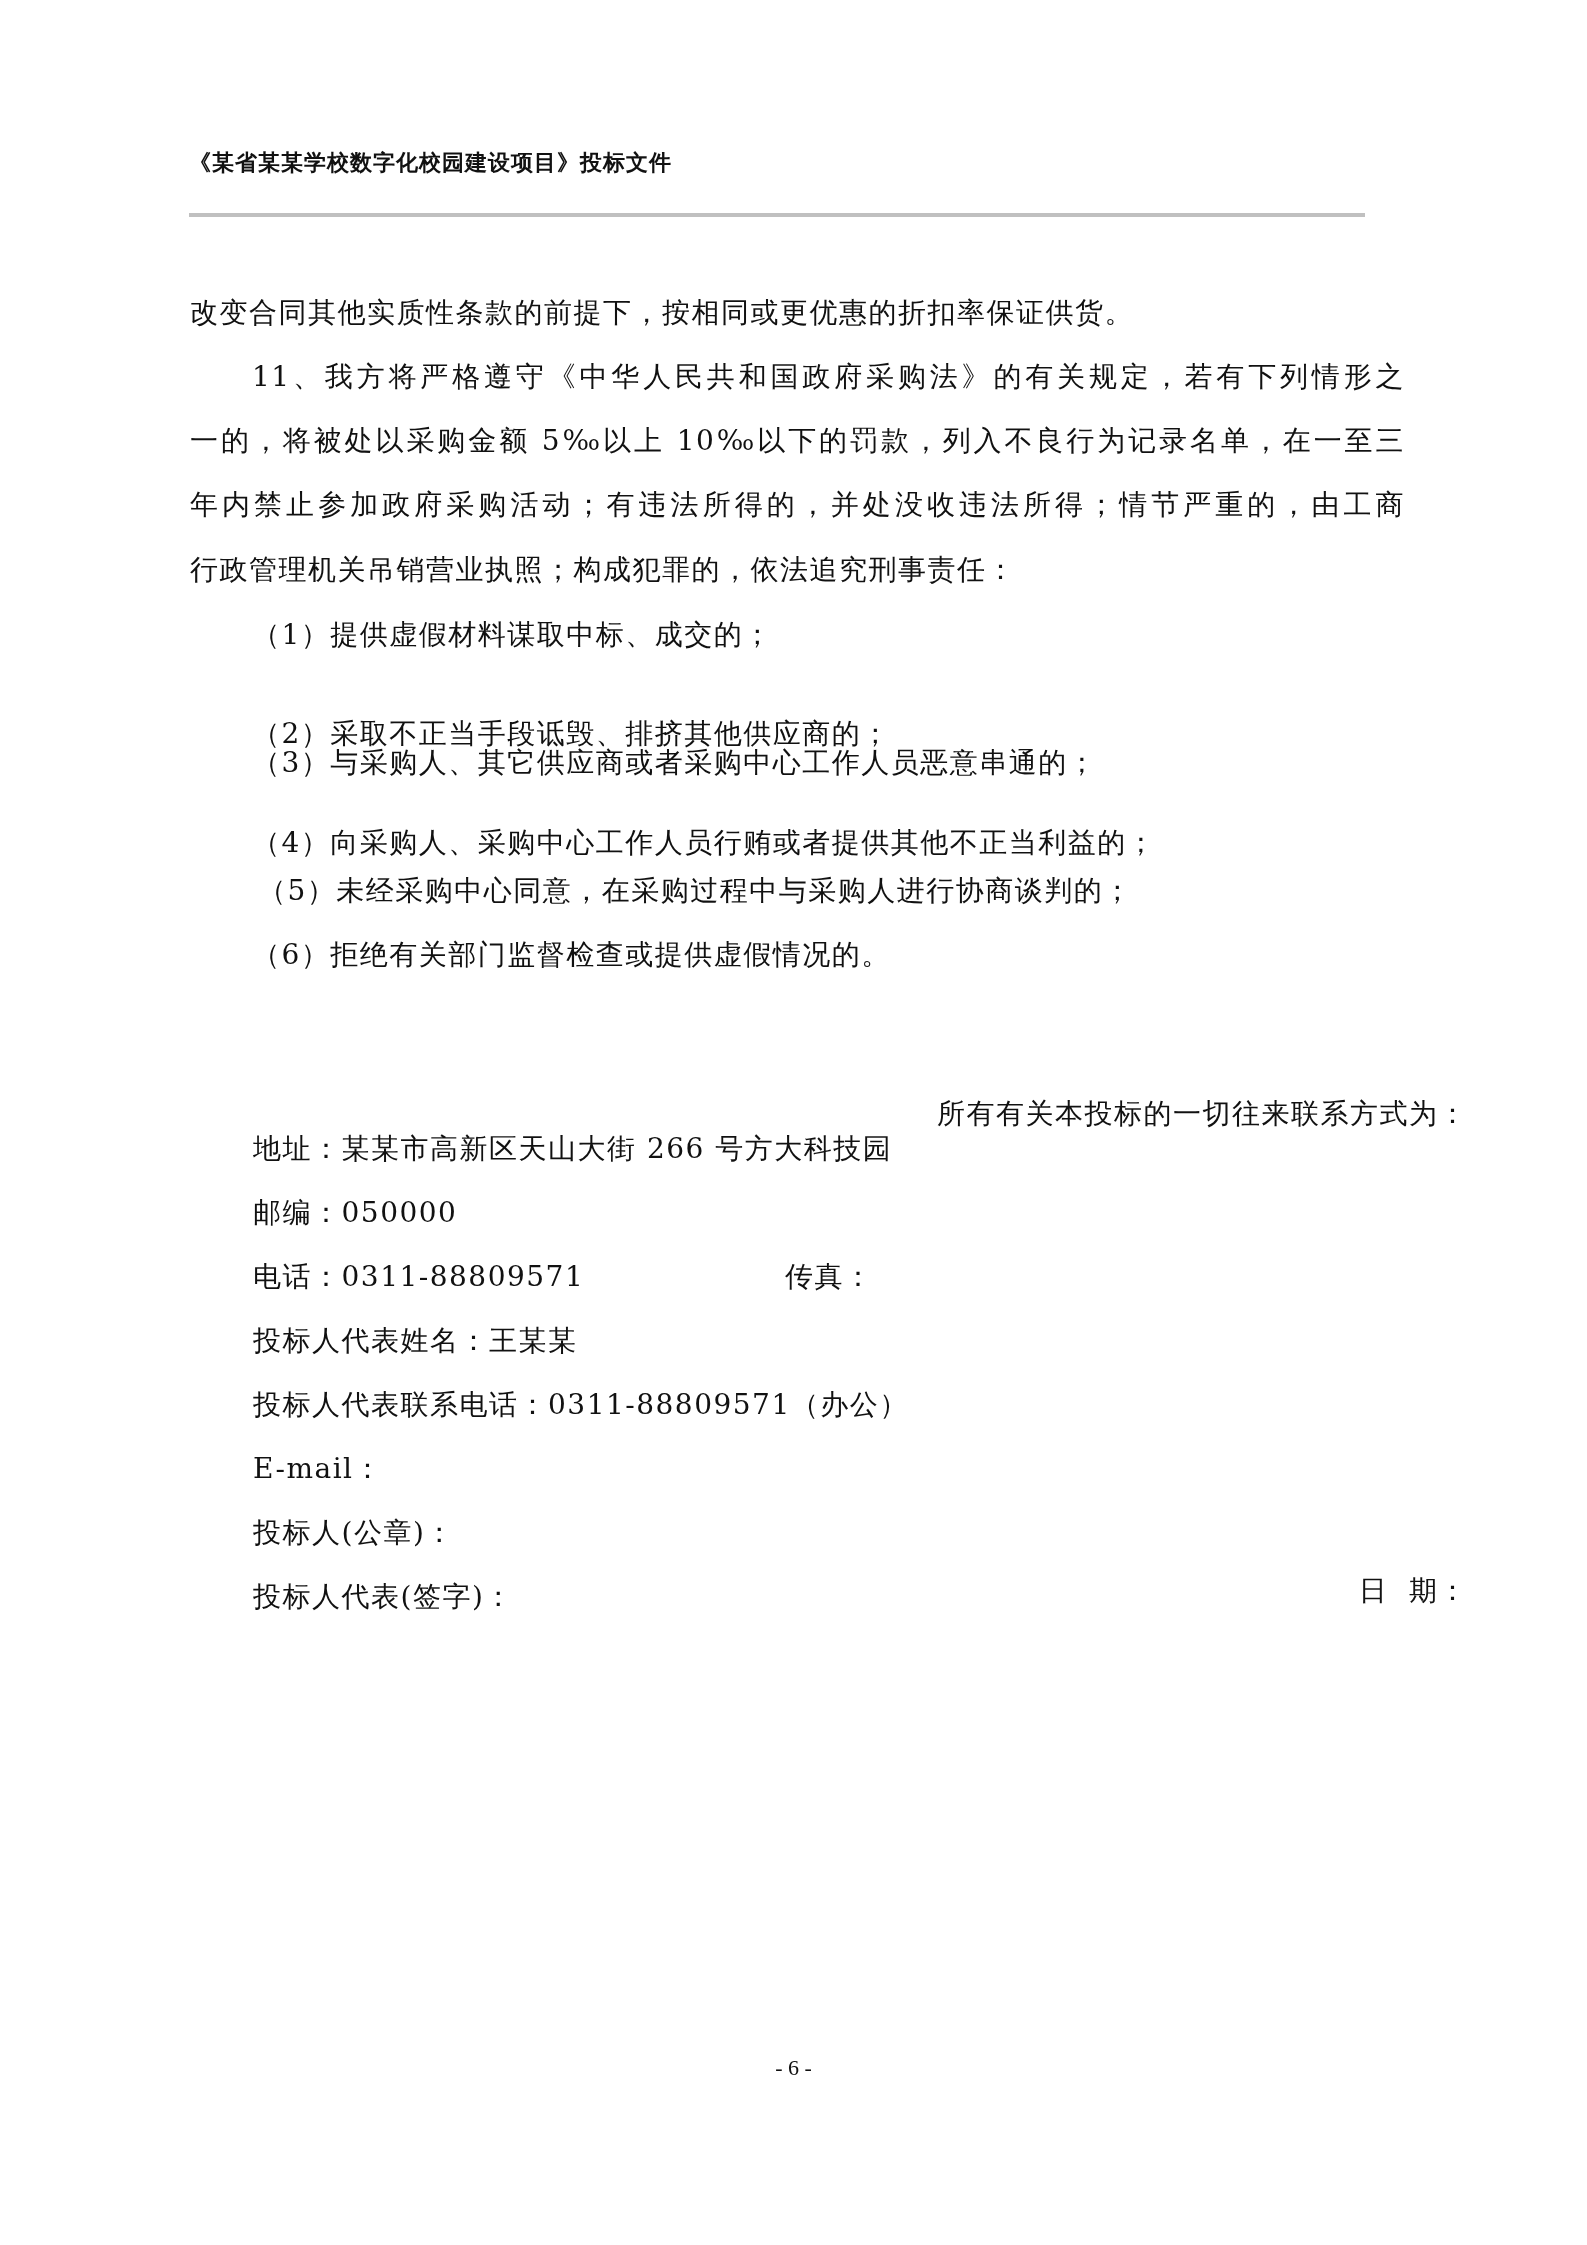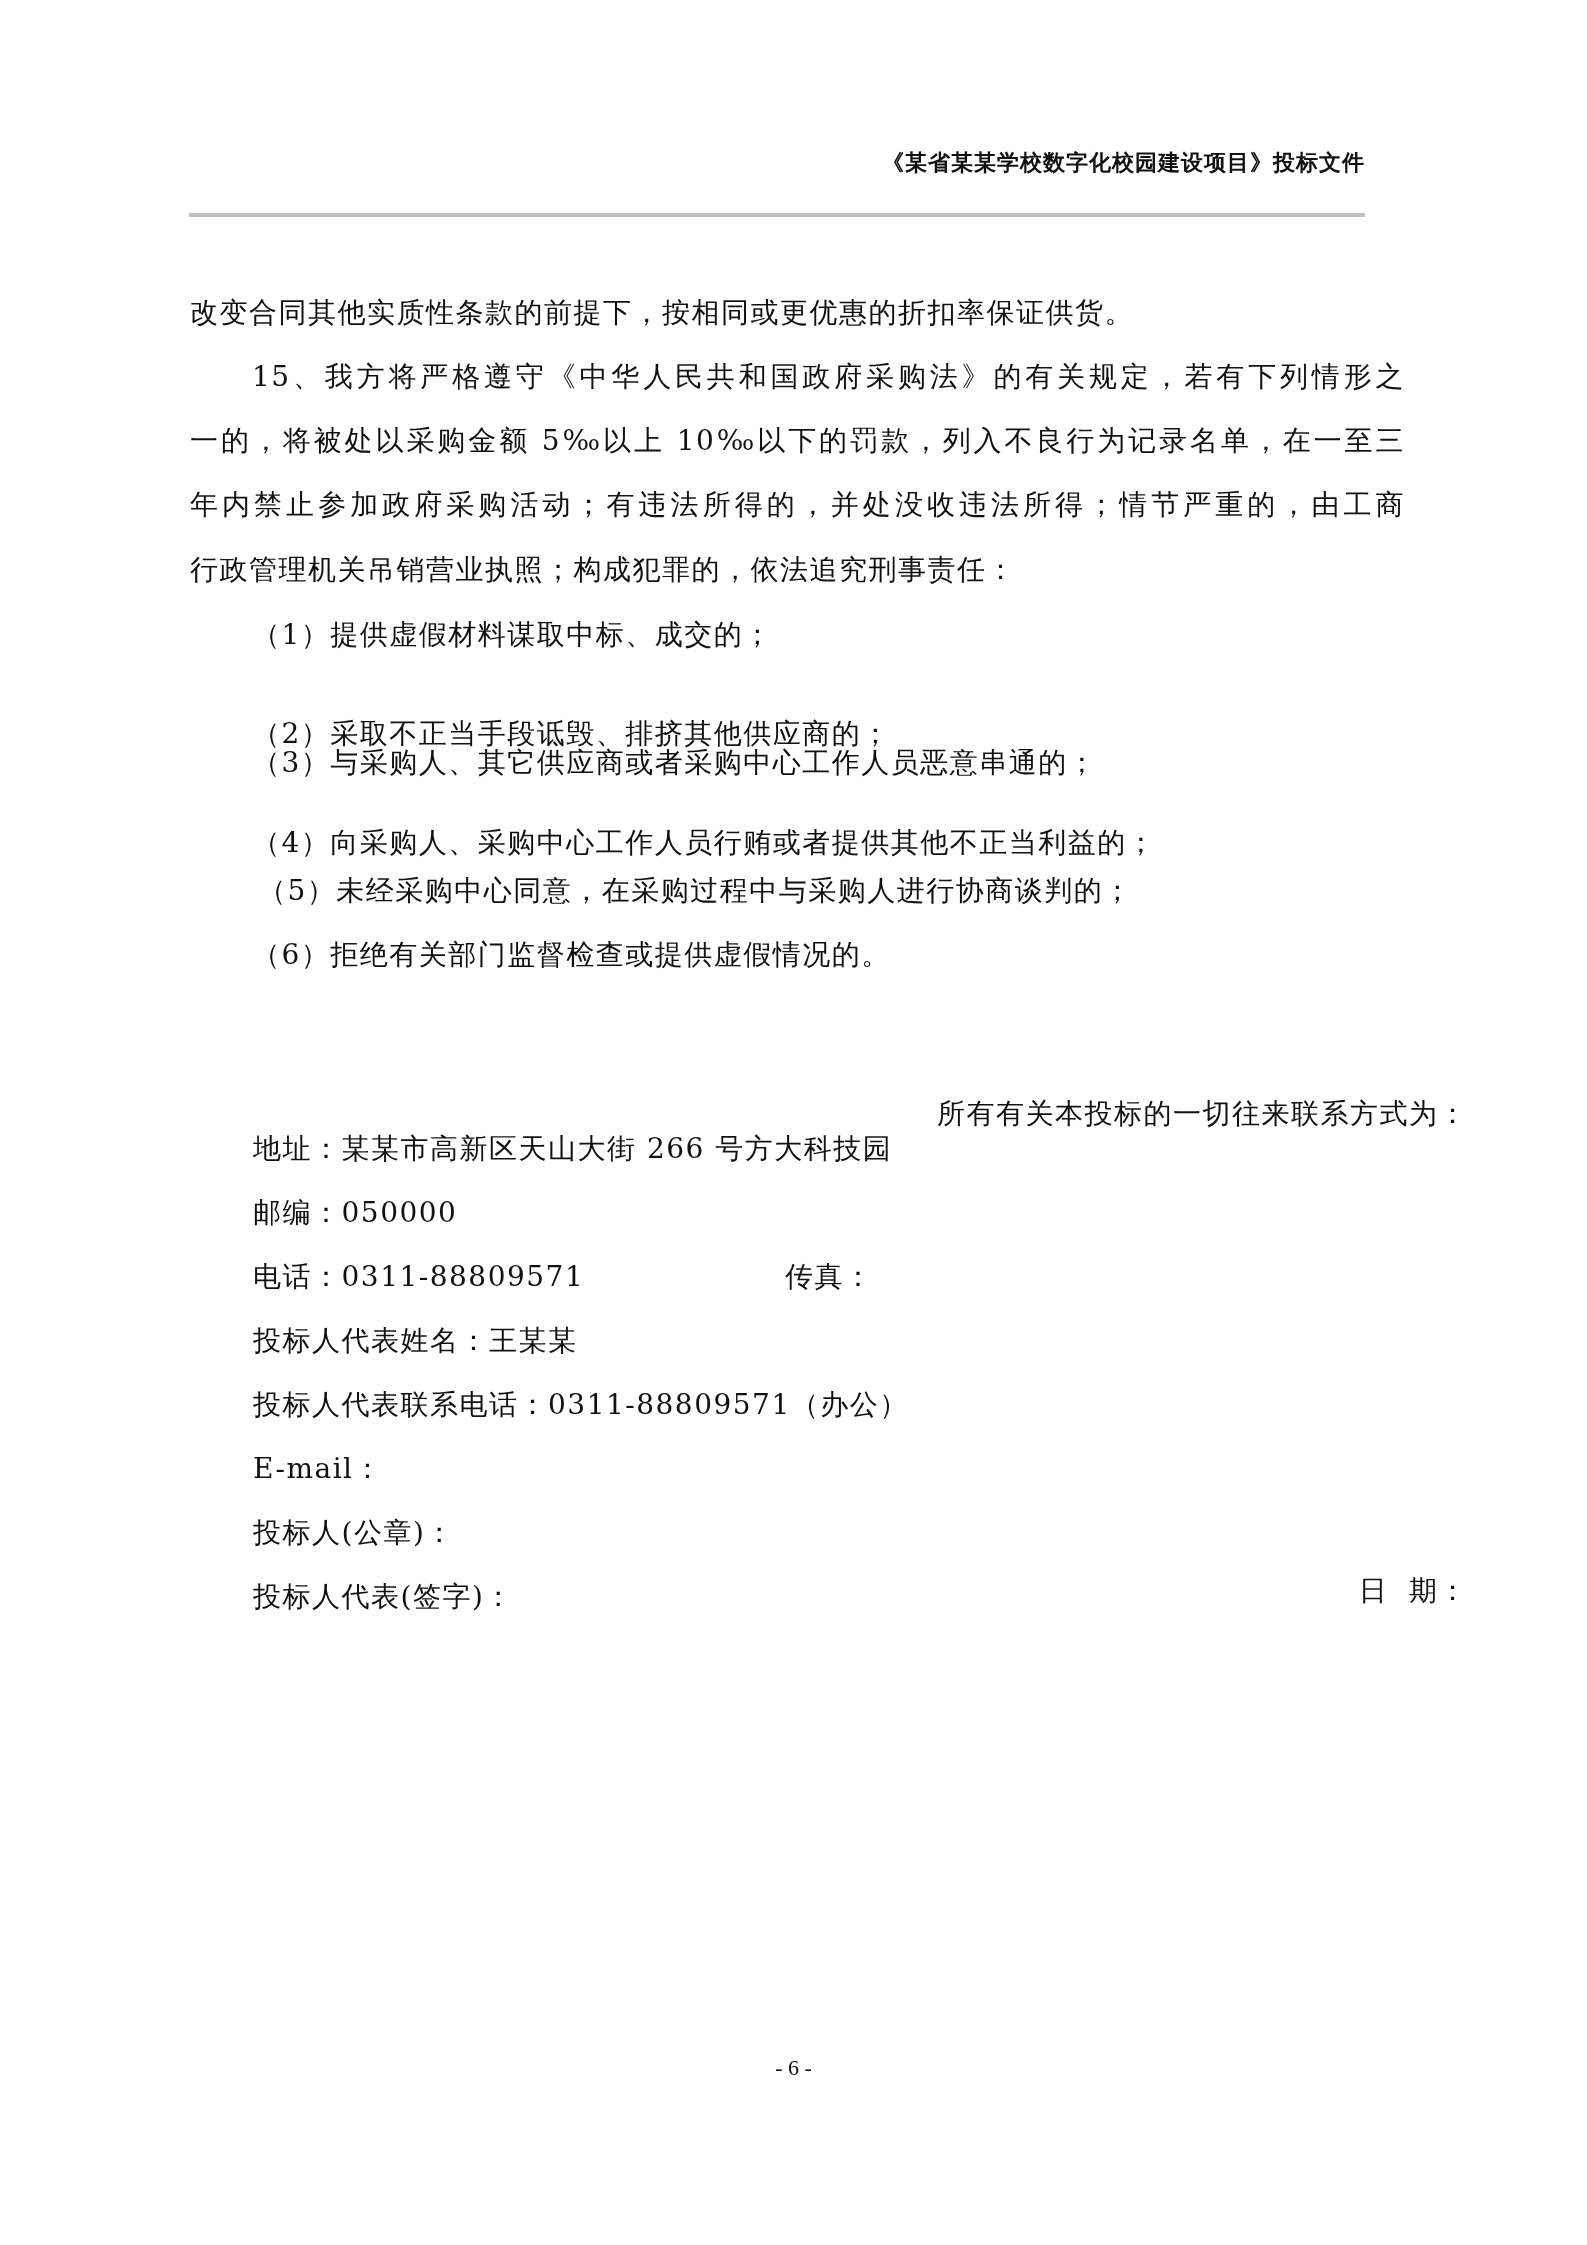--- a/index.html
+++ b/index.html
@@ -13,21 +13,21 @@
     position: relative;
     overflow: hidden;
     font-family: "DejaVu Serif", "Liberation Serif", serif;
     color: #111111;
   }
   .page-header {
     position: absolute;
     left: 189px;
     top: 148px;
     width: 1176px;
-    text-align: right;
+    text-align: left;
     font-family: "DejaVu Sans", "Liberation Sans", sans-serif;
     font-weight: bold;
     font-size: 22px;
     letter-spacing: 1px;
     color: #111;
   }
   .header-rule {
     position: absolute;
     left: 189px;
     top: 213px;
@@ -70,21 +70,21 @@
 </style>
 </head>
 <body>
 
 <div class="page-header">《某省某某学校数字化校园建设项目》投标文件</div>
 <div class="header-rule"></div>
 
 <div class="line" style="top:295px;">改变合同其他实质性条款的前提下，按相同或更优惠的折扣率保证供货。</div>
 
 <div>
-  <div class="line indent justify" style="top:359px; width:1153px;">15、我方将严格遵守《中华人民共和国政府采购法》的有关规定，若有下列情形之</div>
+  <div class="line indent justify" style="top:359px; width:1153px;">11、我方将严格遵守《中华人民共和国政府采购法》的有关规定，若有下列情形之</div>
   <div class="line justify" style="top:423px;">一的，将被处以采购金额 5‰以上 10‰以下的罚款，列入不良行为记录名单，在一至三</div>
   <div class="line justify" style="top:487px;">年内禁止参加政府采购活动；有违法所得的，并处没收违法所得；情节严重的，由工商</div>
   <div class="line" style="top:552px;">行政管理机关吊销营业执照；构成犯罪的，依法追究刑事责任：</div>
 
   <div class="line indent" style="top:617px;">（1）提供虚假材料谋取中标、成交的；</div>
   <div class="line indent" style="top:716px;">（2）采取不正当手段诋毁、排挤其他供应商的；</div>
   <div class="line indent" style="top:745px;">（3）与采购人、其它供应商或者采购中心工作人员恶意串通的；</div>
   <div class="line indent" style="top:809px;margin-top:16px;">（4）向采购人、采购中心工作人员行贿或者提供其他不正当利益的；</div>
   <div class="line indent" style="top:873px;margin-left:6px;">（5）未经采购中心同意，在采购过程中与采购人进行协商谈判的；</div>
   <div class="line indent" style="top:937px;">（6）拒绝有关部门监督检查或提供虚假情况的。</div>

